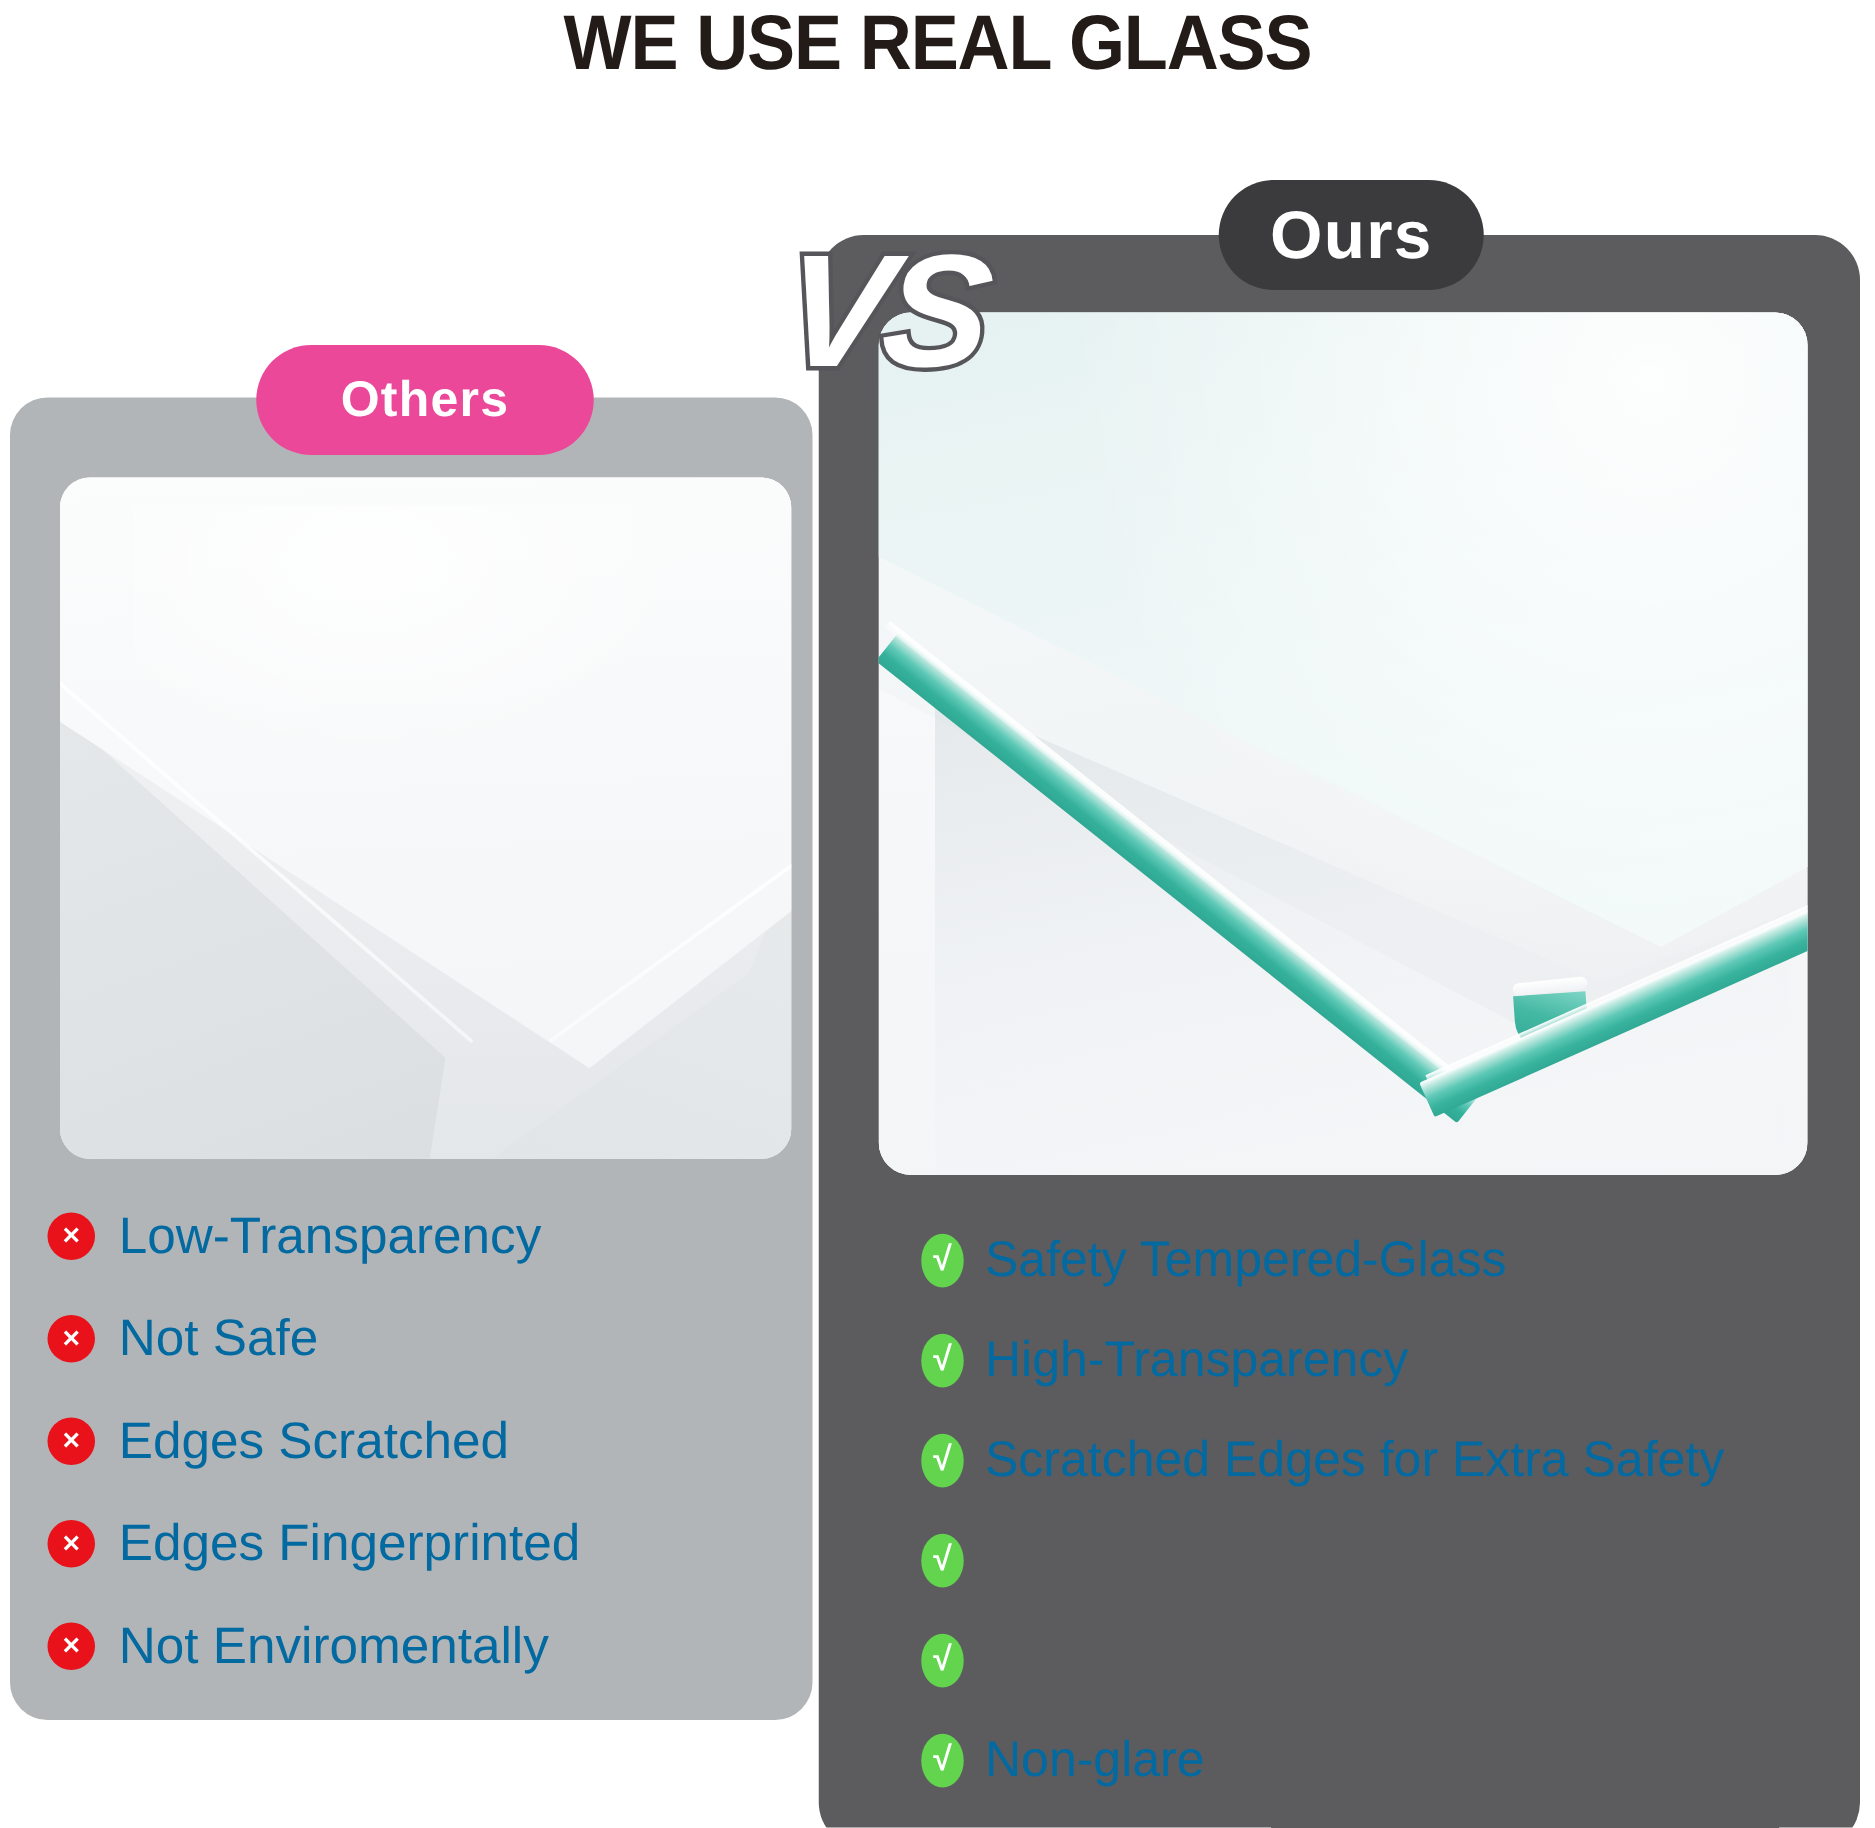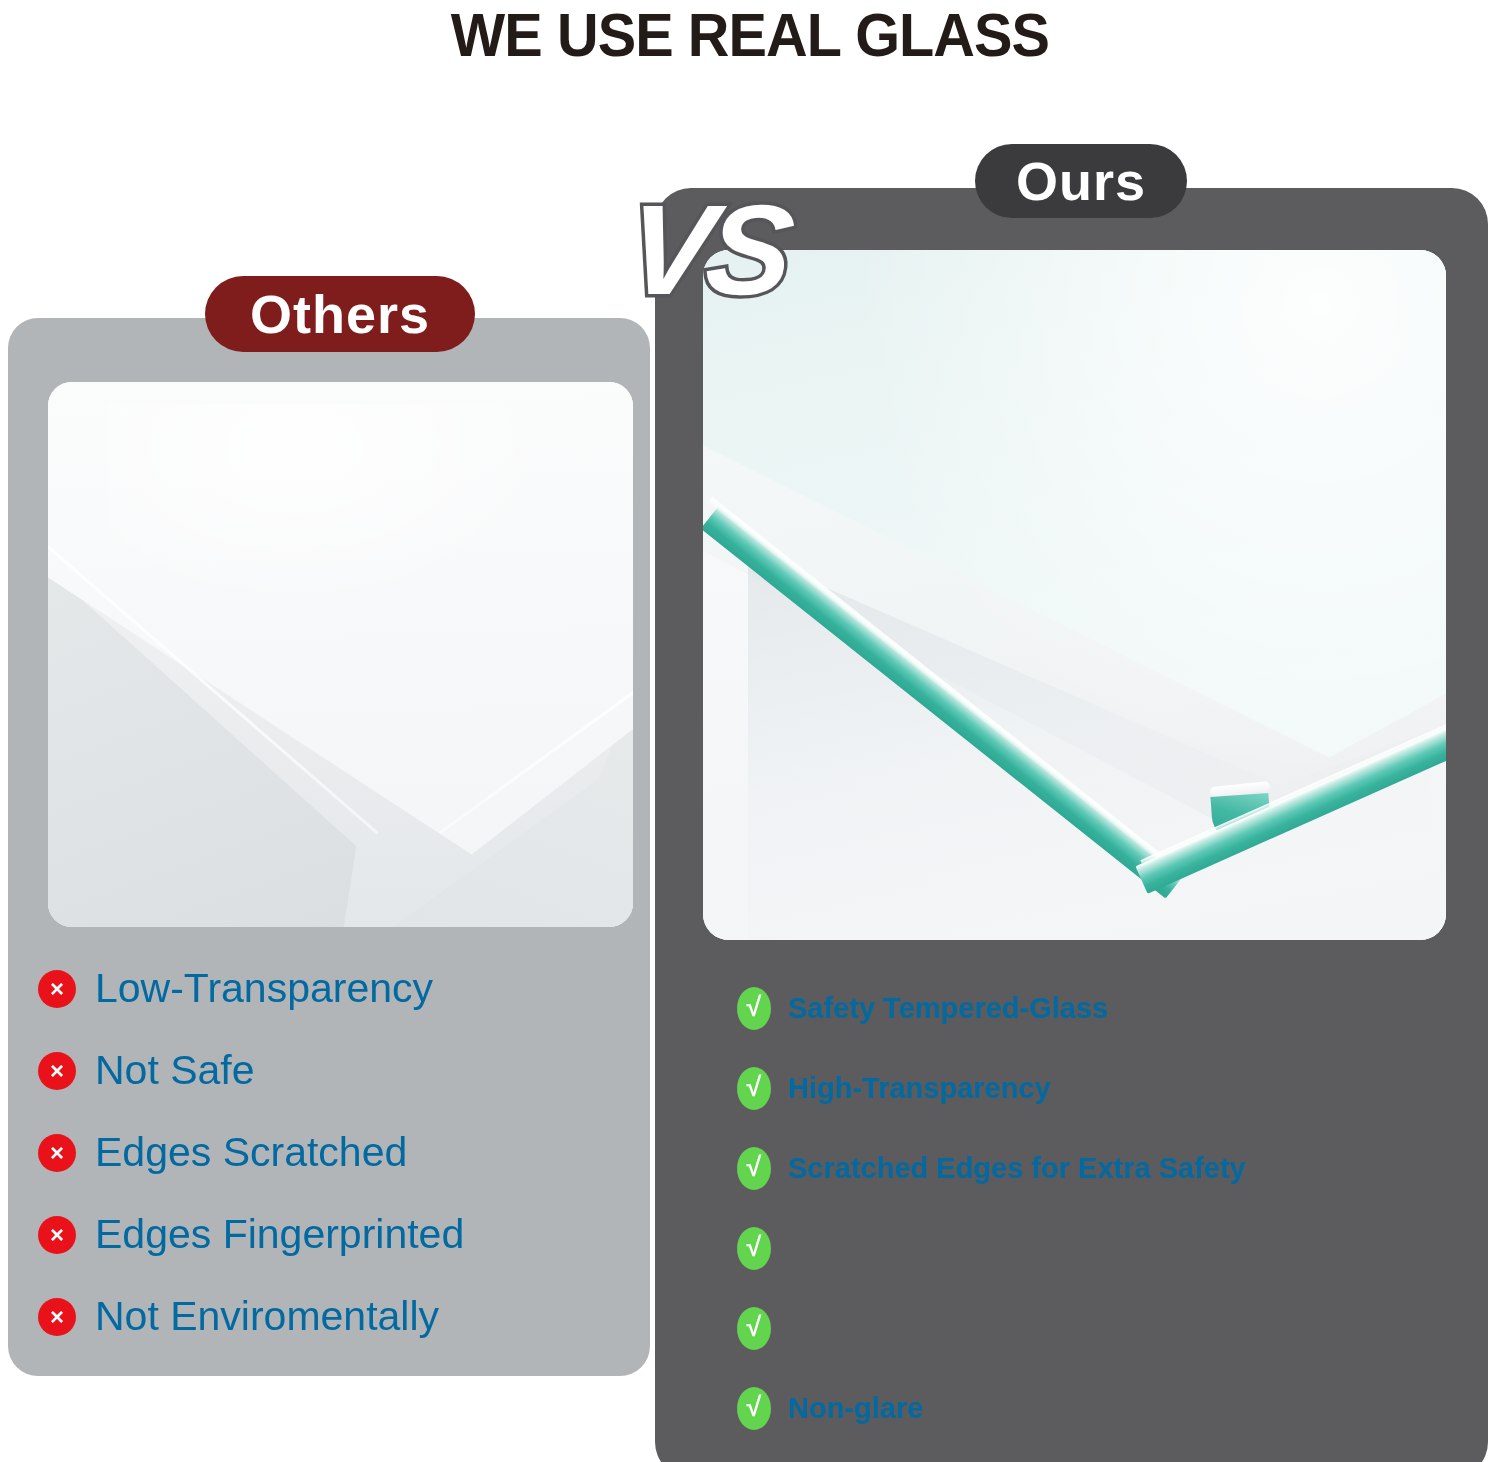--- a/index.html
+++ b/index.html
@@ -51,27 +51,27 @@
     display:flex;align-items:center;justify-content:center;
     color:#ffffff;
     font-weight:bold;
     font-family:"Liberation Sans","DejaVu Sans",sans-serif;
     border-radius:999px;
     z-index:6;
     letter-spacing:1px;
   }
   .pill-others{
     left:205px;top:276px;
-    width:270px;height:76px;
-    background:#7f1d1d;
-    font-size:54px;
+    width:270px;height:88px;
+    background:#ec4899;
+    font-size:40px;
   }
   .pill-ours{
     left:975px;top:144px;
-    width:212px;height:74px;
+    width:212px;height:88px;
     background:#3b3b3d;
     font-size:54px;
   }
 
   
   .vs{
     position:absolute;
     left:628px;top:186px;
     z-index:7;
     font-size:128px;
@@ -264,21 +264,21 @@
     padding-bottom:2px;
   }
 
   .row-label{
     color:#0369a1;
     font-size:41px;
     line-height:1.05;
     white-space:nowrap;
     font-family:"Liberation Sans","DejaVu Sans",sans-serif;
   }
-  .list-ours .row-label{font-size:29px;font-weight:bold;}
+  .list-ours .row-label{font-size:40px;}
 </style>
 </head>
 <body>
 
 <div class="headline">WE USE REAL GLASS</div>
 
 <div class="panel panel-others"></div>
 
 <div class="panel panel-ours"></div>
 

